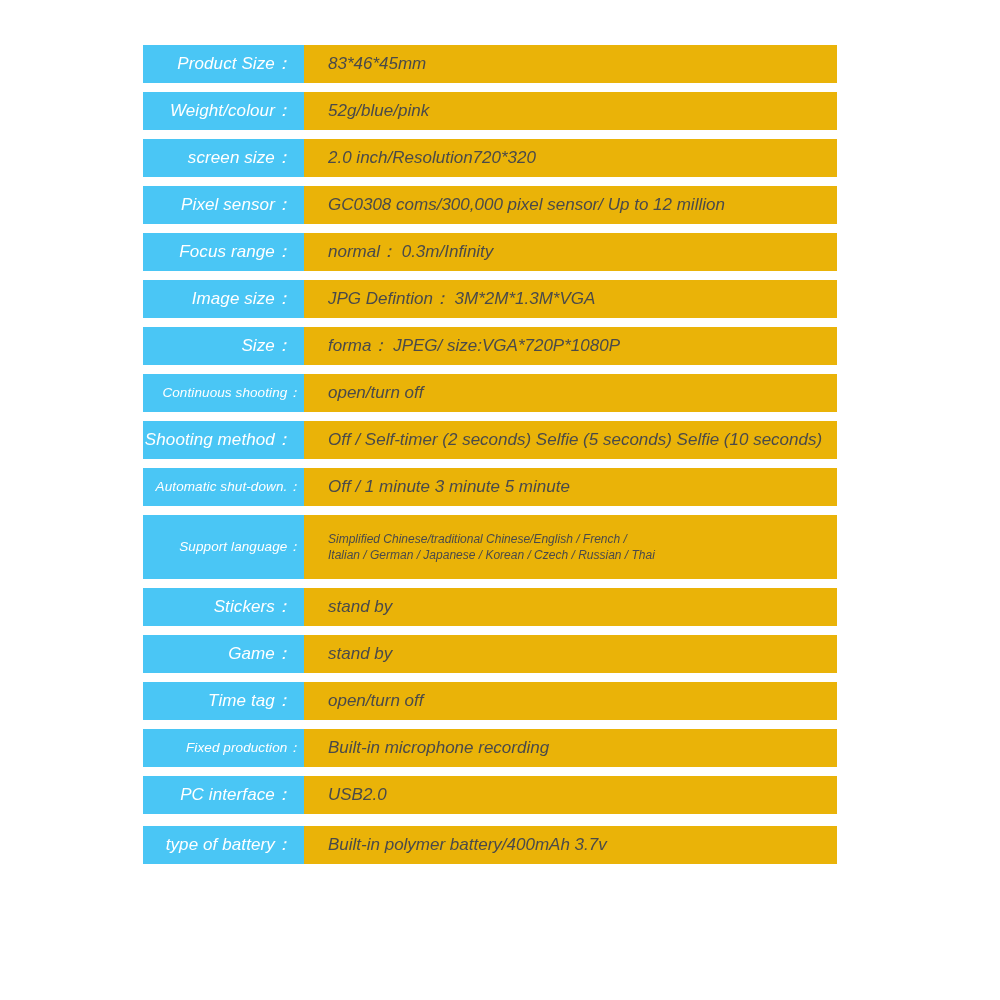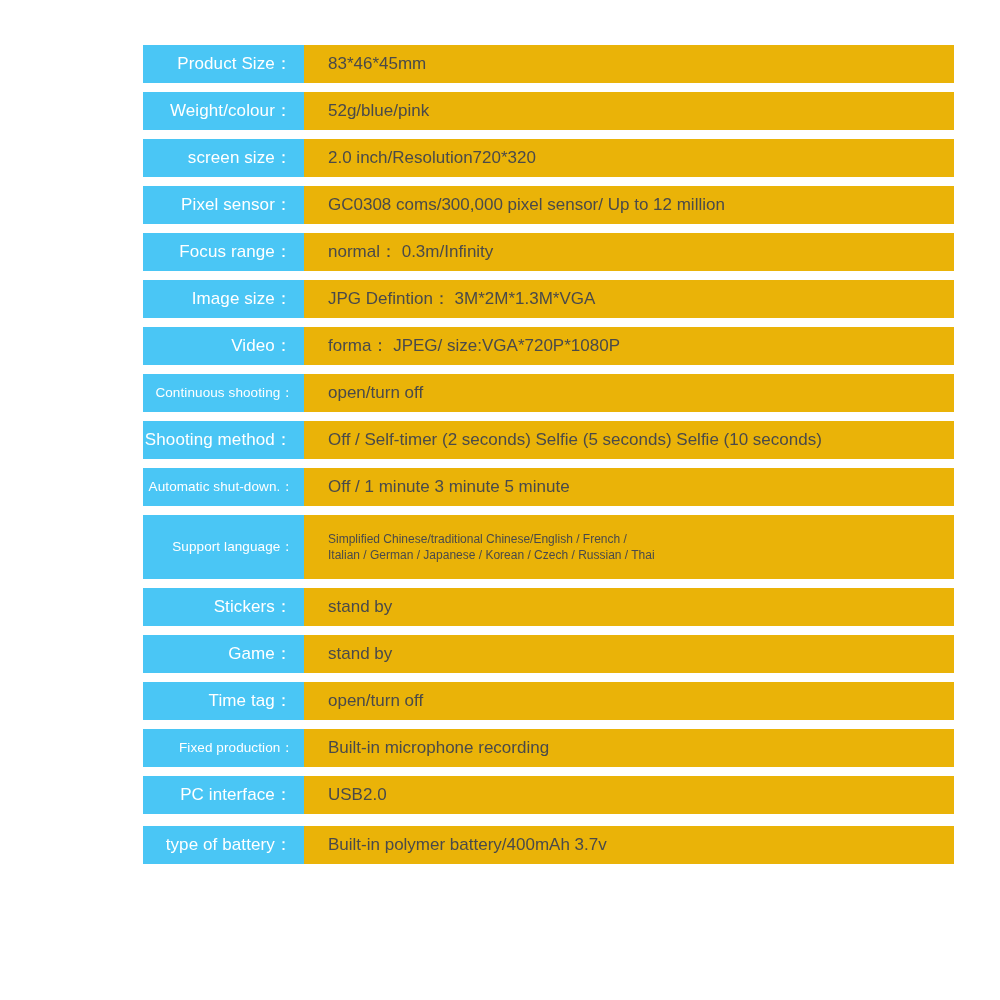--- a/index.html
+++ b/index.html
@@ -11,21 +11,22 @@
     height: 1000px;
     background: #ffffff;
     font-family: "Liberation Sans", sans-serif;
     overflow: hidden;
   }
 
   #spec-table {
     position: absolute;
     left: 143px;
     top: 45px;
-    width: 811px;
+    width: 694px;
+    font-style: italic;
   }
 
   .spec-row {
     display: flex;
     align-items: stretch;
     margin-bottom: 9px;
   }
   .spec-row.gap-before {
     margin-top: 12px;
   }
@@ -40,21 +41,21 @@
     align-items: center;
     justify-content: flex-end;
     padding: 0 12px 0 8px;
     font-size: 17px;
     line-height: 1.15;
     letter-spacing: 0.1px;
     white-space: nowrap;
   }
   .spec-label.small {
     font-size: 13.5px;
-    padding-right: 10px;
+    padding-right: 3px;
   }
 
   .spec-value {
     flex: 1 1 auto;
     box-sizing: border-box;
     background: #eab308;
     color: #4a4a4a;
     display: flex;
     align-items: center;
     padding: 0 14px 0 24px;
@@ -95,21 +96,21 @@
     </div>
     <div class="spec-row r-normal">
       <div class="spec-label">Focus range：</div>
       <div class="spec-value">normal： 0.3m/Infinity</div>
     </div>
     <div class="spec-row r-normal">
       <div class="spec-label">Image size：</div>
       <div class="spec-value">JPG Defintion： 3M*2M*1.3M*VGA</div>
     </div>
     <div class="spec-row r-normal">
-      <div class="spec-label">Video：</div>
+      <div class="spec-label">Size：</div>
       <div class="spec-value">forma： JPEG/ size:VGA*720P*1080P</div>
     </div>
     <div class="spec-row r-normal">
       <div class="spec-label small">Continuous shooting：</div>
       <div class="spec-value">open/turn off</div>
     </div>
     <div class="spec-row r-normal">
       <div class="spec-label">Shooting method：</div>
       <div class="spec-value">Off / Self-timer (2 seconds)  Selfie (5 seconds)  Selfie (10 seconds)</div>
     </div>

